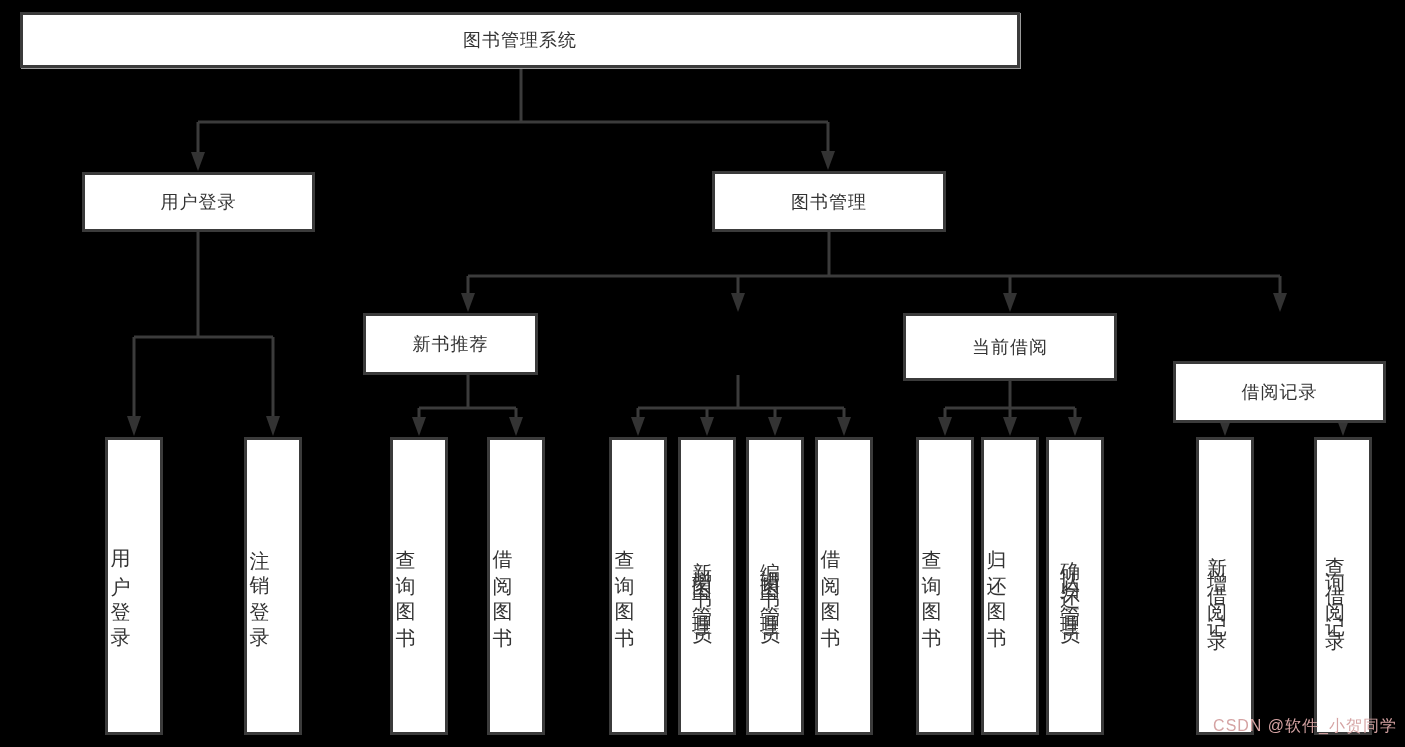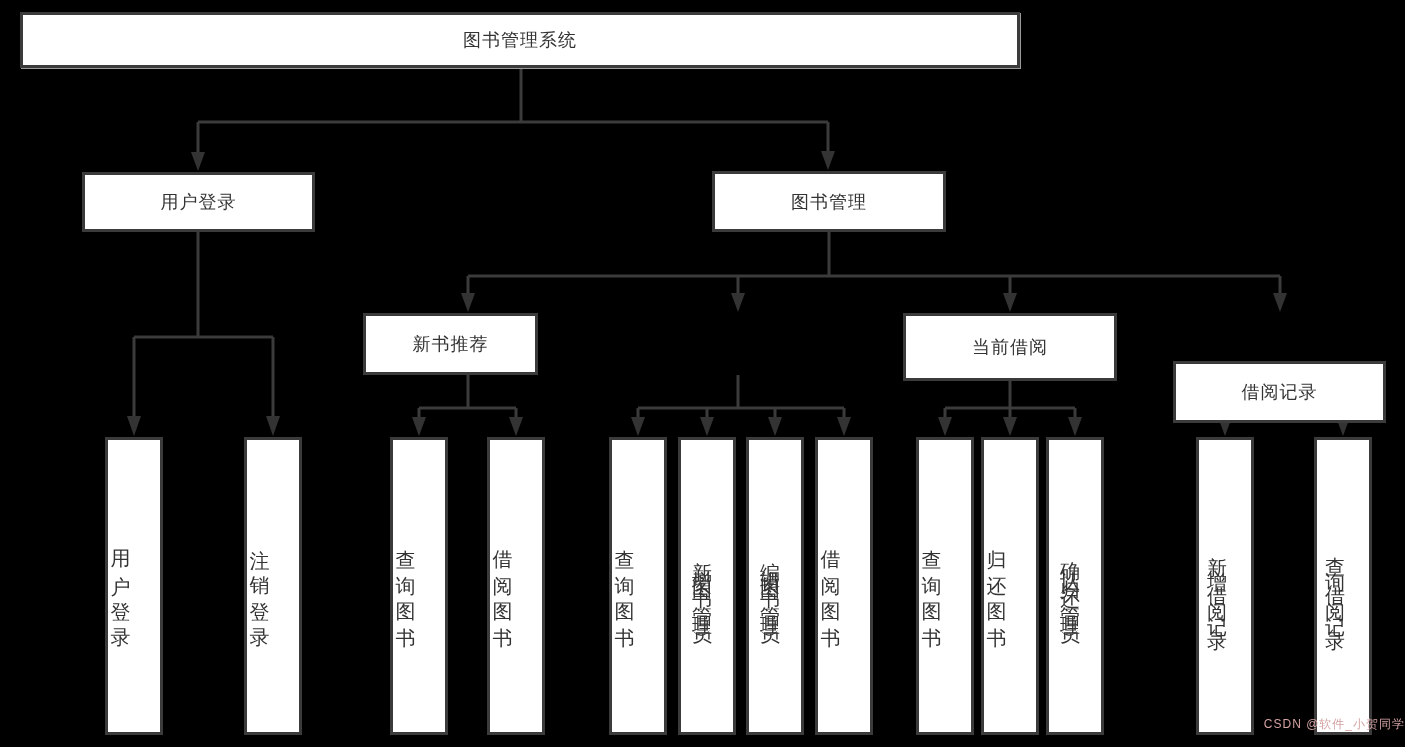--- a/index.html
+++ b/index.html
@@ -44,24 +44,24 @@
     writing-mode: vertical-rl;
     line-height: 1;
     font-size: 20px;
     white-space: nowrap;
   }
   .vt4 { letter-spacing: 26px; margin-block-start: 26px; }
   .vt6 { letter-spacing: 15px; margin-block-start: 15px; }
   .vt9 { letter-spacing: 9px;  margin-block-start: 9px; }
   .watermark {
     position: absolute;
-    right: 0;
+    right: 8px;
     top: 716px;
     z-index: 3;
-    font-size: 12px;
+    font-size: 16px;
     letter-spacing: 1px;
     color: #d5a3a3;
   }
 </style>
 </head>
 <body>
 
 <div class="canvas">
 
   <svg class="wires" viewBox="0 0 1405 747" xmlns="http://www.w3.org/2000/svg">

